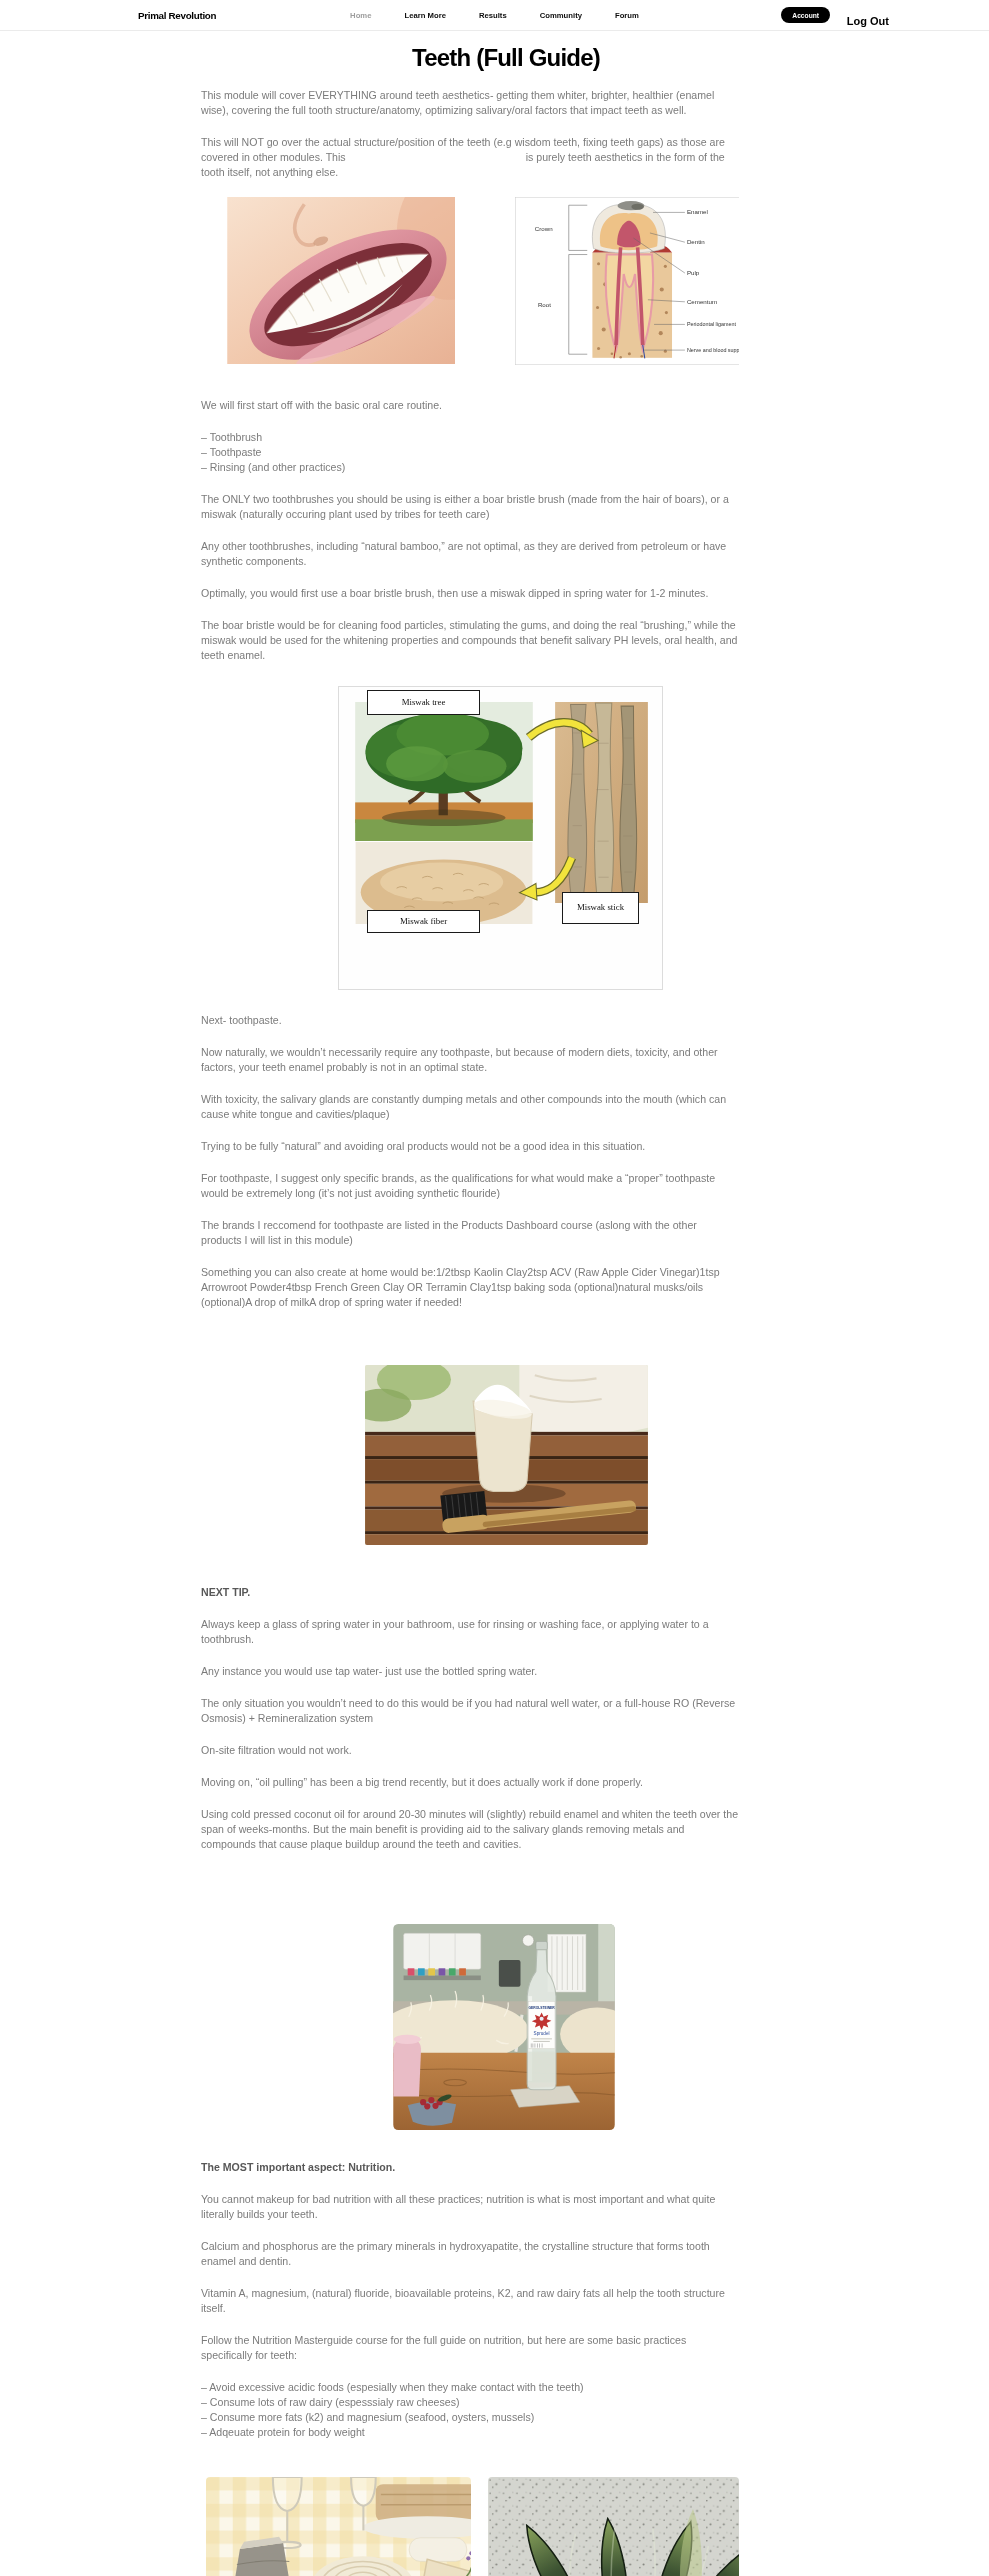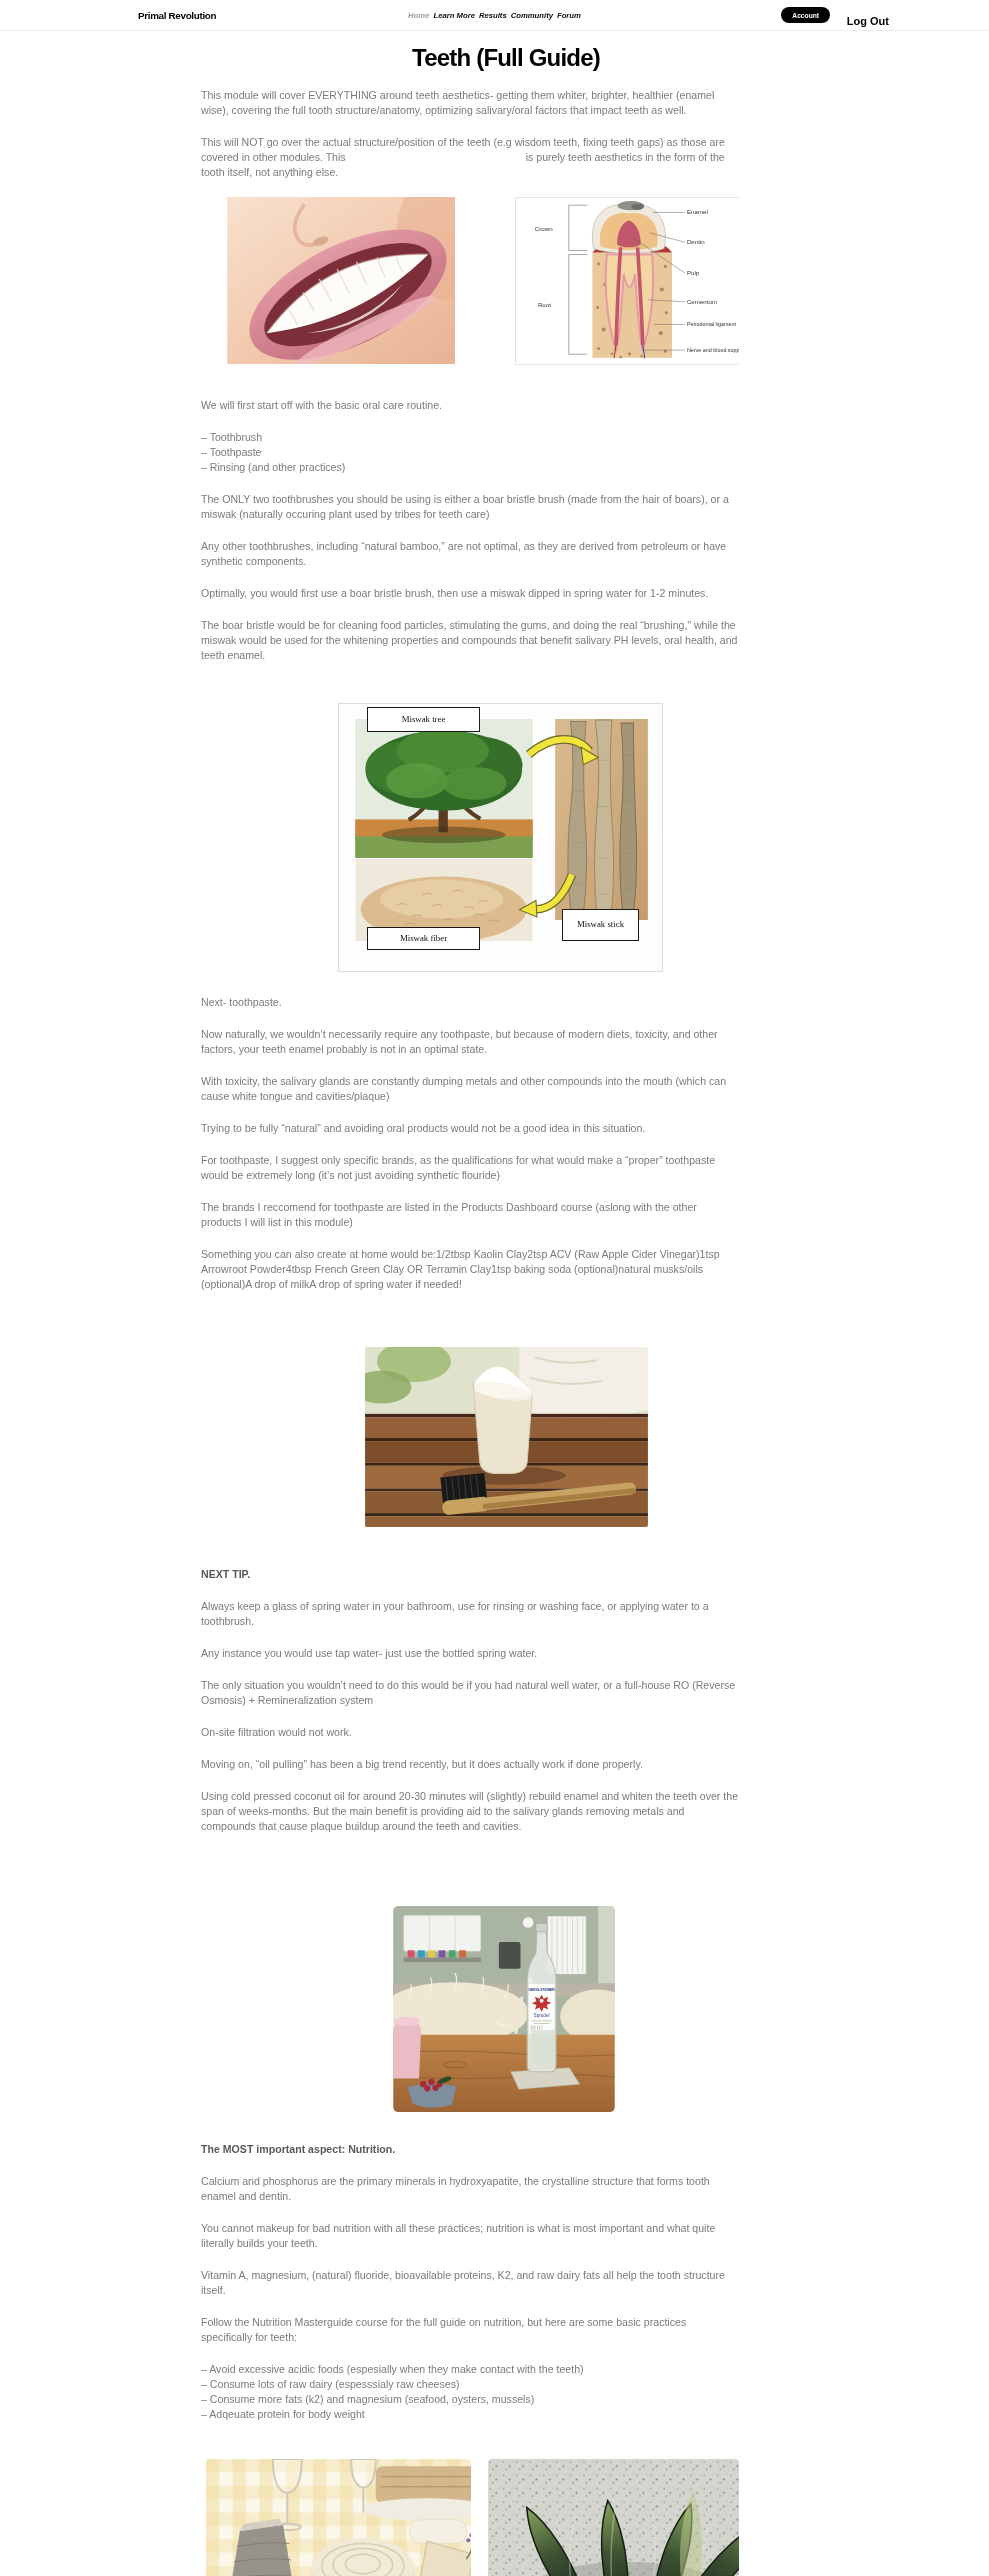--- a/index.html
+++ b/index.html
@@ -4,21 +4,21 @@
 <style>
   * { box-sizing: border-box; }
   html,body { margin:0; padding:0; background:#fff; }
   body { width:989px; font-family:"Liberation Sans", sans-serif; }
 
   
   header { height:31px; border-bottom:0.5px solid #ebebeb; position:relative;
            display:flex; align-items:center; justify-content:center; background:#fff; }
   .logo { position:absolute; left:106px; font-size:9.8px; font-weight:800;
           letter-spacing:-0.3px; color:#000; cursor:pointer;padding-left:32px; }
-  nav { display:flex; gap:4px;font-style:italic; }
+  nav { display:flex; gap:33px; }
   .nav-link { font-size:7.7px; font-weight:600; color:#0d0d0d; text-decoration:none; cursor:pointer; }
   .nav-link.active { color:#9d9d9d; }
   .header-right { position:absolute; right:100px; display:flex; align-items:center; gap:16.5px; }
   .account-btn { background:#000; color:#fff; border:none; border-radius:8.8px;
                  padding:4.6px 11.3px; font-size:6.7px; font-weight:600; cursor:pointer;
                  font-family:"Liberation Sans", sans-serif; }
   .logout { font-size:11px; font-weight:600; color:#000; text-decoration:none; cursor:pointer;margin-top:12px; }
 
   
   .page-title { text-align:center; font-size:24px; font-weight:800; letter-spacing:-0.8px;
@@ -30,21 +30,21 @@
   .content .lines { margin:7px 0 17px; }
   .heading { font-weight:700; color:#585858; }
   .gap-span { display:inline-block; width:180px; }
 
   
   .photo { overflow:hidden; }
   .img-row { display:flex; margin:4.1px 0 33px; }
   .smile { width:242px; height:168px; margin-left:26px; }
   .anatomy { width:237px; height:168px; margin-left:60px; background:#fff; }
 
-  .miswak { width:325px; height:269px; position:relative; margin:40px 0 23px 137px;
+  .miswak { width:325px; height:304px; position:relative; margin:23px 0 23px 137px;
             background:#fefefe; border:0.5px solid #dcdcdc; }
   .mz { position:absolute; overflow:hidden; }
   .mz-tree   { left:15.5px;  top:15.5px;  width:178px; height:139px; }
   .mz-fiber  { left:15.5px;  top:155px; width:178px; height:82px; }
   .mz-sticks { left:216px; top:15.5px;  width:93px; height:201px; }
   .miswak-arrows { position:absolute; left:0; top:0; width:325px; height:252px; pointer-events:none; }
   .miswak-label { position:absolute; background:#fff; border:1px solid #1a1a1a;
                   font-family:"Liberation Serif", serif; font-size:8.8px; color:#111;
                   display:flex; align-items:center; justify-content:center; text-align:center; }
   .lbl-tree  { left:28px;  top:3.1px;    width:113px; height:25px; }
@@ -414,22 +414,22 @@
           <circle cx="74" cy="342" r="6"></circle>
           <circle cx="90" cy="346" r="6"></circle>
         <circle cx="66" cy="354" r="6"></circle>
           <circle cx="82" cy="353" r="6"></circle>
       </g>
       <ellipse cx="100" cy="338" rx="14" ry="5" fill="#2f4a2a" transform="rotate(-20 100 338)"></ellipse>
     </svg>
   </div>
 
   <p class="heading">The MOST important aspect: Nutrition.</p>
+  <p>You cannot makeup for bad nutrition with all these practices; nutrition is what is most important and what quite literally builds your teeth.</p>
   <p>Calcium and phosphorus are the primary minerals in hydroxyapatite, the crystalline structure that forms tooth enamel and dentin.</p>
-  <p>You cannot makeup for bad nutrition with all these practices; nutrition is what is most important and what quite literally builds your teeth.</p>
   <p>Vitamin A, magnesium, (natural) fluoride, bioavailable proteins, K2, and raw dairy fats all help the tooth structure itself.</p>
   <p>Follow the Nutrition Masterguide course for the full guide on nutrition, but here are some basic practices specifically for teeth:</p>
 
   <div class="lines">
     <div>– Avoid excessive acidic foods (espesially when they make contact with the teeth)</div>
     <div>– Consume lots of raw dairy (espesssialy raw cheeses)</div>
     <div>– Consume more fats (k2) and magnesium (seafood, oysters, mussels)</div>
     <div>– Adqeuate protein for body weight</div>
   </div>
 

